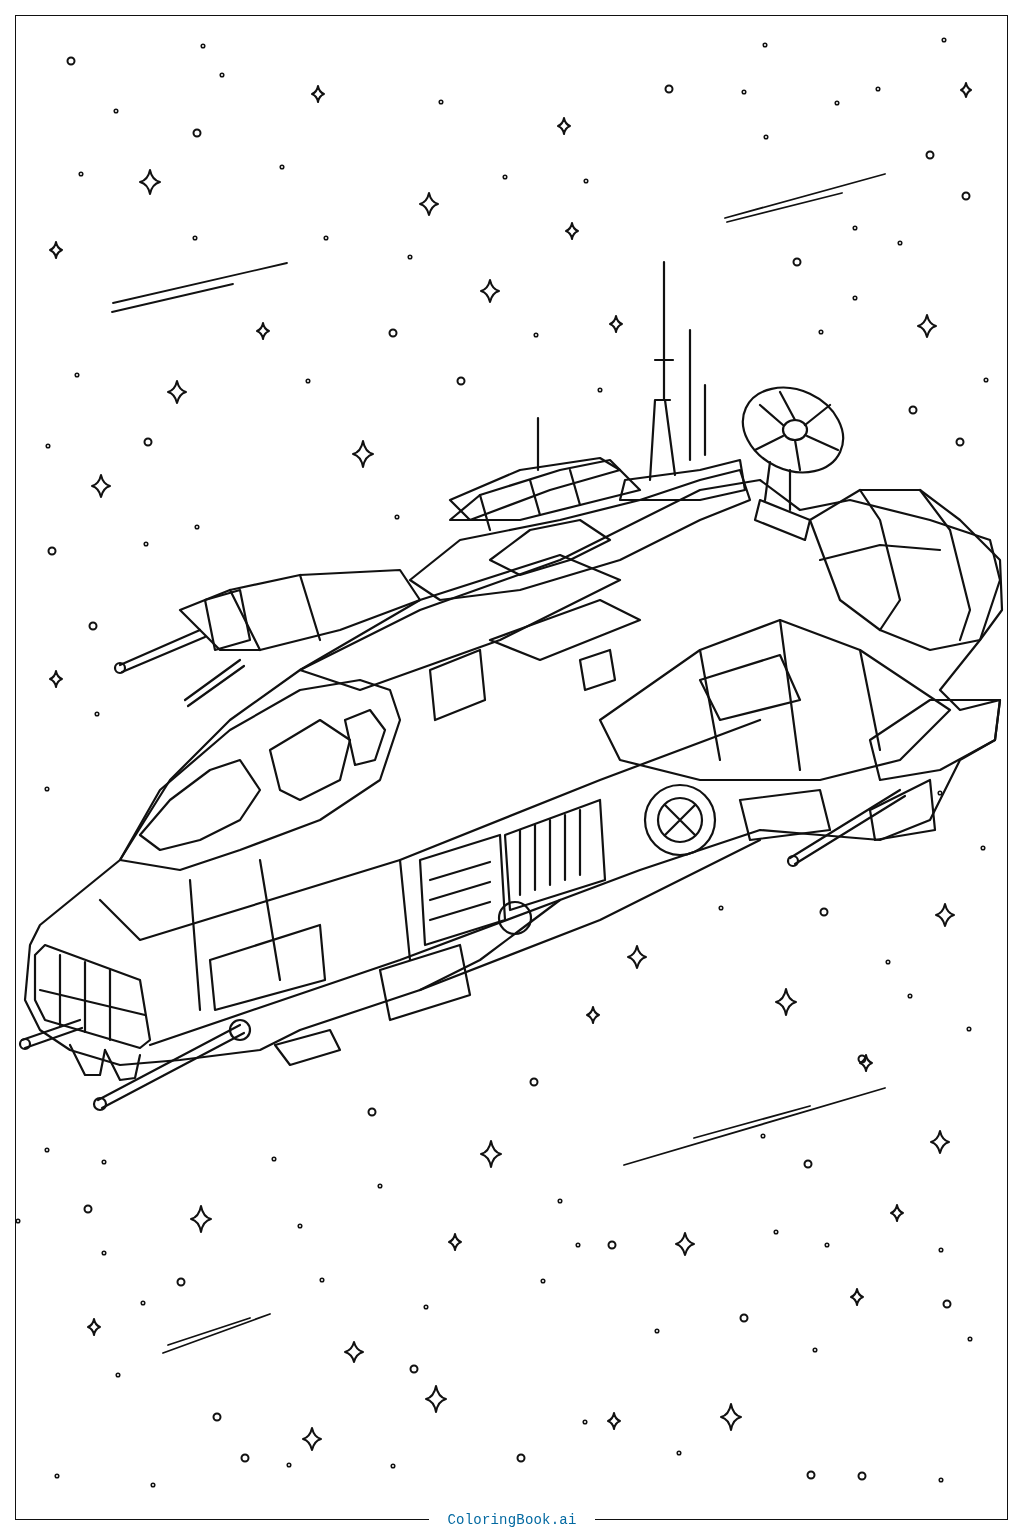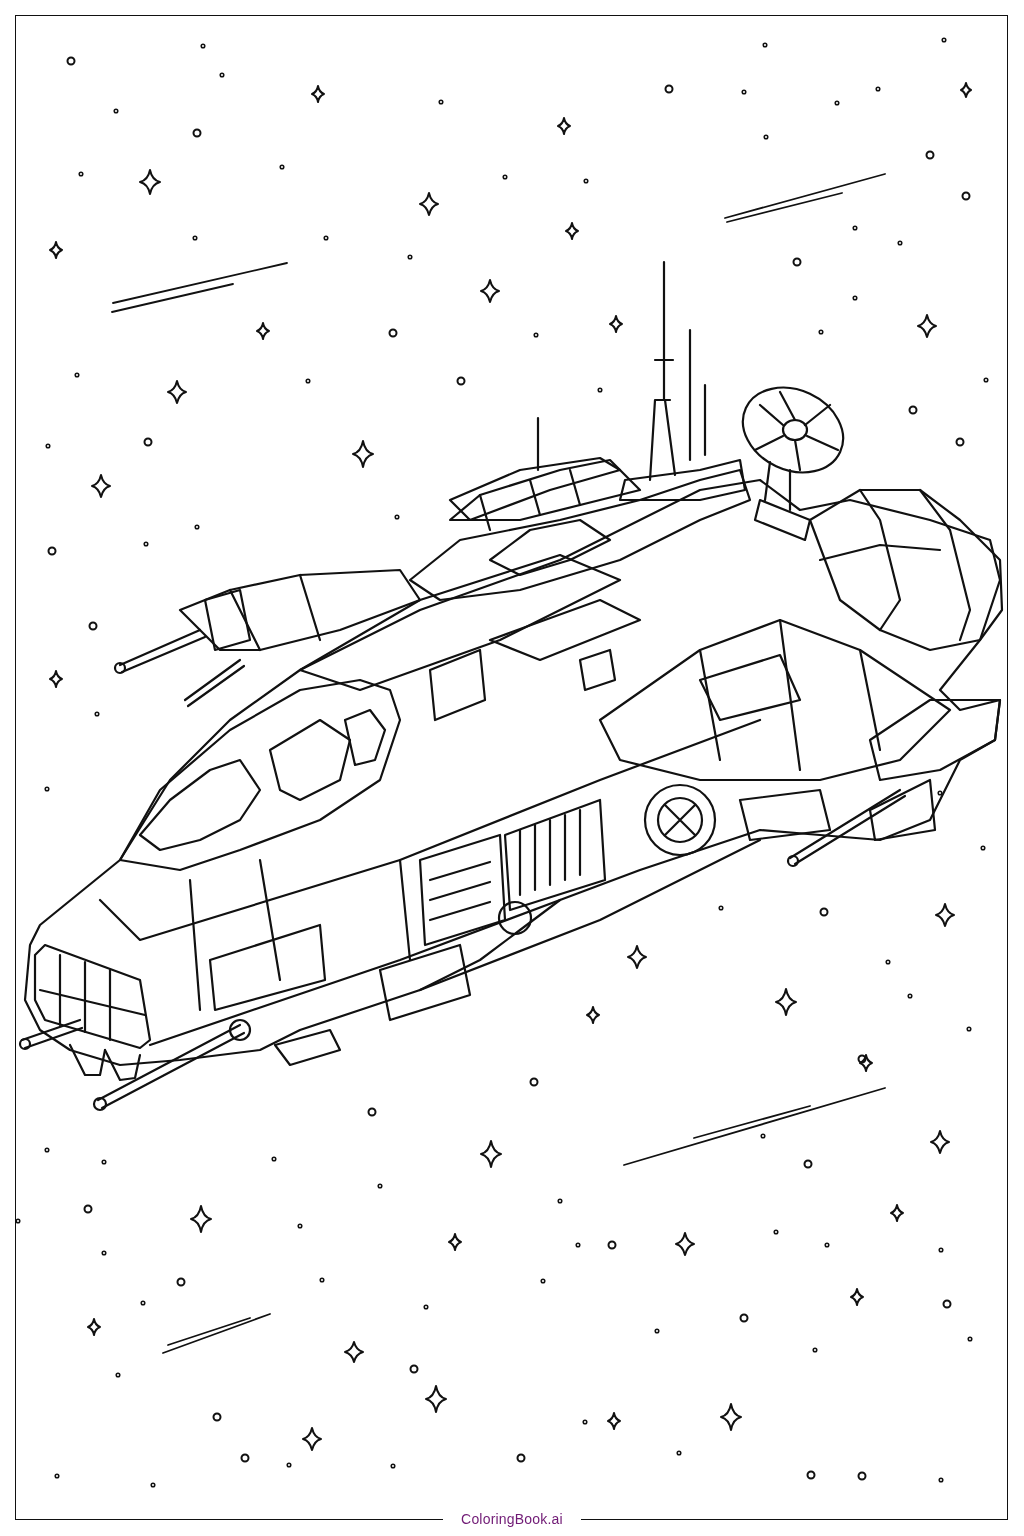--- a/index.html
+++ b/index.html
@@ -1,21 +1,21 @@
 <!DOCTYPE html>
 <html><head>
 <meta charset="utf-8">
 <style>
   html,body{margin:0;padding:0;background:#ffffff;}
   body{width:1024px;height:1536px;position:relative;overflow:hidden;font-family:"Liberation Sans",sans-serif;}
   #page{position:absolute;left:0;top:0;width:1024px;height:1536px;}
   .frame{position:absolute;left:15px;top:15px;width:993px;height:1505px;border:1.5px solid #111;box-sizing:border-box;}
   svg{position:absolute;left:0;top:0;}
   .watermark{position:absolute;left:0;width:1024px;top:1510px;text-align:center;}
-  .watermark span{background:#fff;padding:0 18px;font-size:14px;color:#701a75;letter-spacing:0.2px;}
+  .watermark span{background:#fff;padding:0 18px;font-size:14px;color:#0369a1;letter-spacing:0.2px;font-family:Liberation Mono, monospace;}
 </style>
 </head>
 <body>
 
 <div id="page">
   <div class="frame"></div>
 
   <svg width="1024" height="1536" viewBox="0 0 1024 1536">
     <g fill="none" stroke="#111" stroke-width="2" stroke-linecap="round" stroke-linejoin="round">
 

